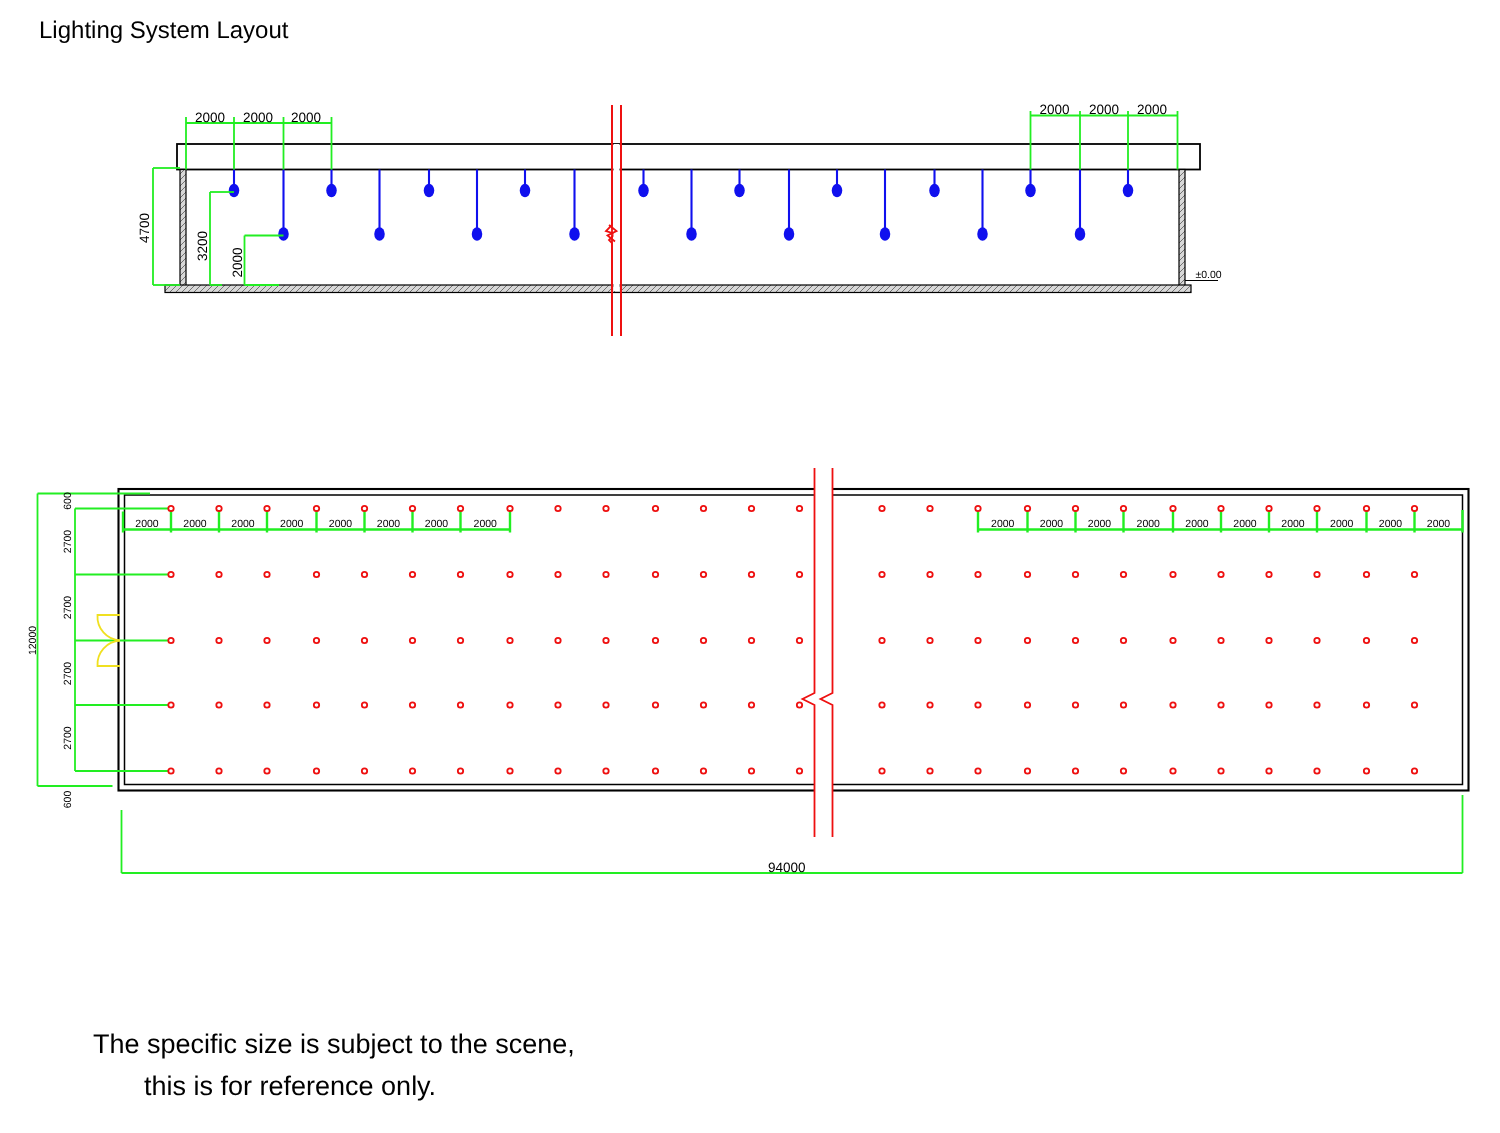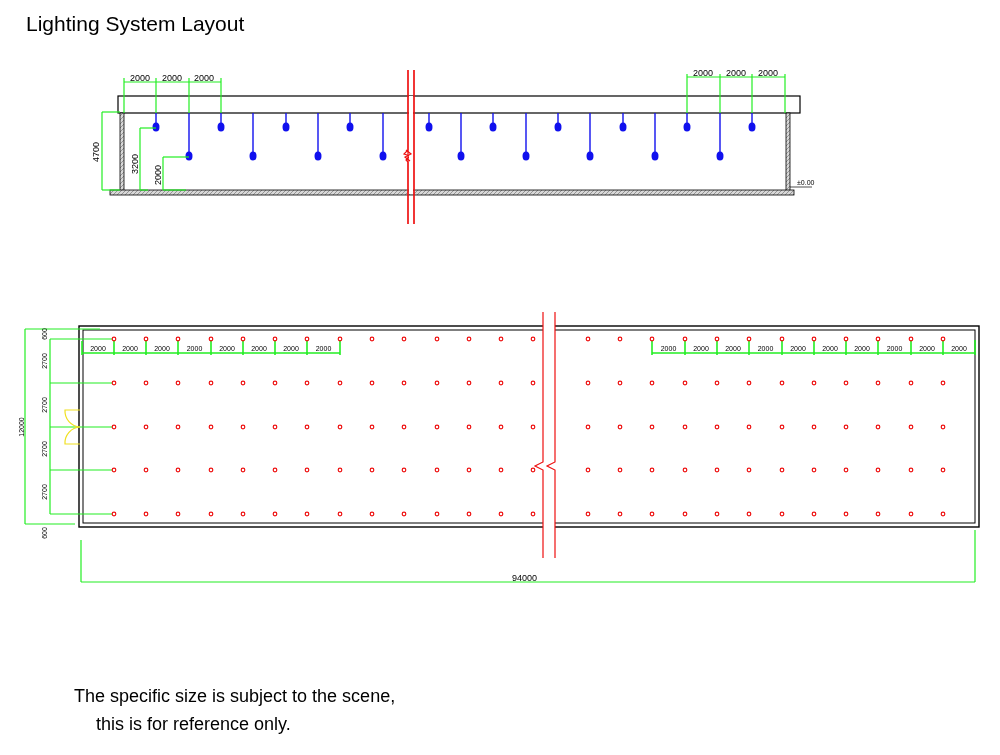--- a/index.html
+++ b/index.html
@@ -1,18 +1,18 @@
 <!DOCTYPE html>
 <html><head>
 <meta charset="utf-8">
 <style>
   html, body { margin: 0; padding: 0; background: #ffffff; }
   body { width: 1000px; height: 755px; position: relative; overflow: hidden; font-family: "Liberation Sans", sans-serif; }
-  .title { position: absolute; left: 26px; top: 12px; font-size: 21px; color: #000; }
-  .note { position: absolute; left: 74px; font-size: 18px; color: #000; }
+  .title { position: absolute; left: 26px; top: 12px; font-size: 16px; color: #000; }
+  .note { position: absolute; left: 62px; font-size: 18px; color: #000; }
   .note.l1 { top: 686px; }
   .note.l2 { top: 714px; left: 76px; margin-left: 20px; }
   svg { position: absolute; left: 0; top: 0; }
   .dimtxt { font-family: "Liberation Sans Narrow", "Liberation Sans", sans-serif; font-size: 9px; fill: #000; }
   .dimtxt-sm { font-family: "Liberation Sans", sans-serif; font-size: 7px; fill: #000; }
 </style>
 </head>
 <body>
 
 <div class="title">Lighting System Layout</div>

